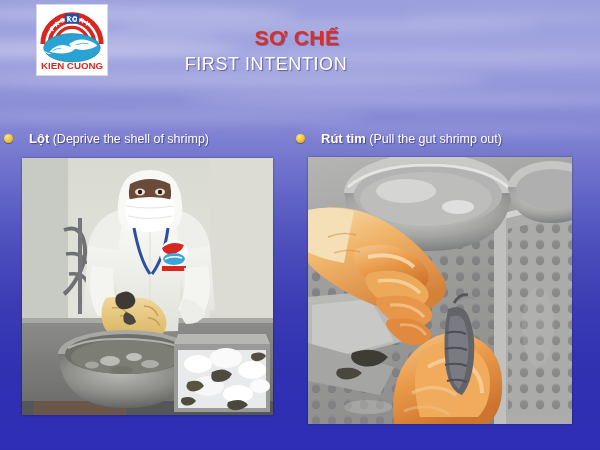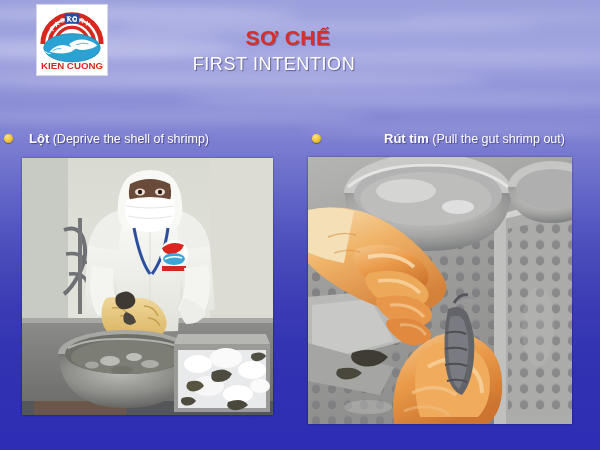--- a/index.html
+++ b/index.html
@@ -63,50 +63,50 @@
     background: #ffffff;
     border: 1px solid #d8d8e8;
     box-sizing: border-box;
     overflow: hidden;
   }
   #logo svg { display: block; }
 
   
   #title-vn {
     position: absolute;
-    left: 7px; top: 26px;
+    left: 16px; top: 26px;
     width: 562px;
     text-align: center;
     font-size: 21px;
     font-weight: bold;
     color: #d83028;
     letter-spacing: .5px;
     text-shadow: 1px 1px 0 rgba(60,30,90,.45);
   }
   #title-en {
     position: absolute;
-    left: 12px; top: 54px;
+    left: 4px; top: 54px;
     width: 524px;
     text-align: center;
     font-size: 18px;
     color: #ffffff;
     letter-spacing: .6px;
     text-shadow: 1px 1px 1px rgba(40,30,90,.55);
   }
 
   
   .bullet-row {
     position: absolute;
     top: 128px;
     display: flex;
     align-items: center;
     height: 20px;
   }
   #bullet-row-left  { left: 4px; }
-  #bullet-row-right { left: 312px; gap: 47px; }
+  #bullet-row-right { left: 296px; }
 
   .bullet-dot {
     width: 9px; height: 9px;
     border-radius: 50%;
     background: radial-gradient(circle at 35% 30%, #ffe680 0%, #f2c230 55%, #c9960f 100%);
     box-shadow: 0 1px 1px rgba(0,0,0,.35);
     flex: 0 0 auto;
   }
   .bullet-text {
     margin-left: 16px;

